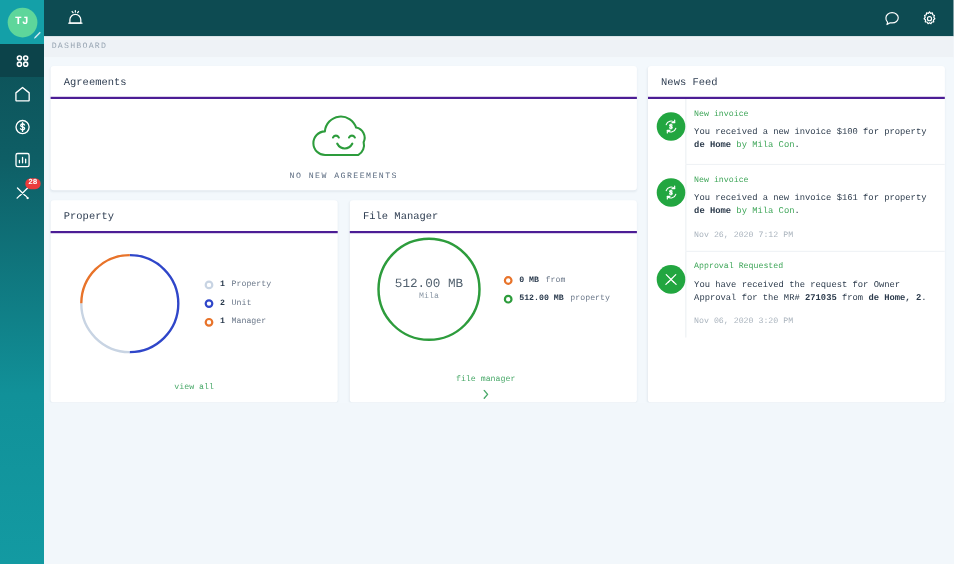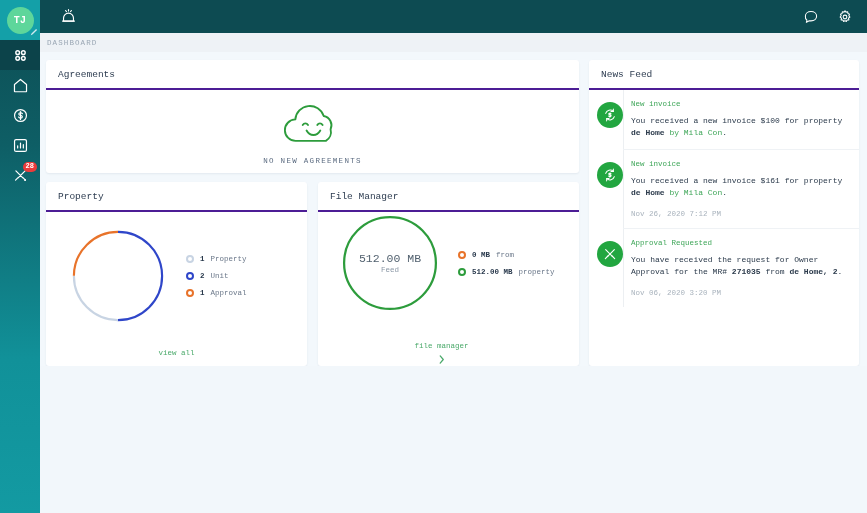--- a/index.html
+++ b/index.html
@@ -267,40 +267,40 @@
                   <span>Property</span>
                 </div>
                 <div class="legend-item">
                   <span class="legend-dot" style="border-color:#2f46c9"></span>
                   <span class="legend-num">2</span>
                   <span>Unit</span>
                 </div>
                 <div class="legend-item">
                   <span class="legend-dot" style="border-color:#e8732a"></span>
                   <span class="legend-num">1</span>
-                  <span>Approval</span>
+                  <span>Manager</span>
                 </div>
               </div>
             </div>
             <div class="card-foot">
               <a>view all</a>
             </div>
           </div>
 
           <div class="card file-card">
             <div class="card-head">File Manager</div>
             <div class="donut-row">
               <div class="donut-holder">
                 <div class="donut-wrap">
                   <svg width="102" height="102" viewBox="0 0 100 100">
                     <circle cx="50" cy="50" r="45" fill="none" stroke="#2d9c3c" stroke-width="2.2"></circle>
                   </svg>
                   <div class="donut-center">
                     <div class="big">512.00 MB</div>
-                    <div class="sub">Feed</div>
+                    <div class="sub">Mila</div>
                   </div>
                 </div>
               </div>
               <div class="legend">
                 <div class="legend-item">
                   <span class="legend-dot" style="border-color:#e8732a"></span>
                   <span class="legend-num">0 MB</span>
                   <span>from</span>
                 </div>
                 <div class="legend-item">

